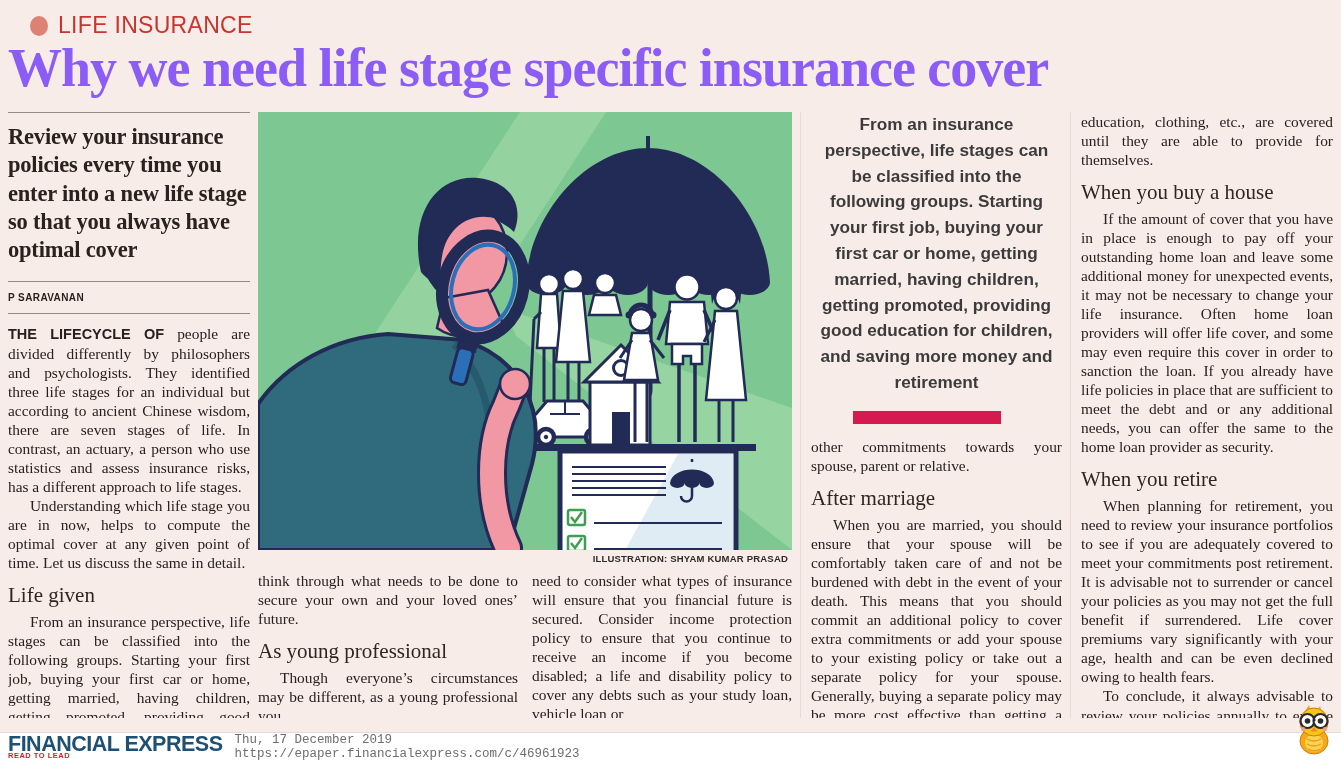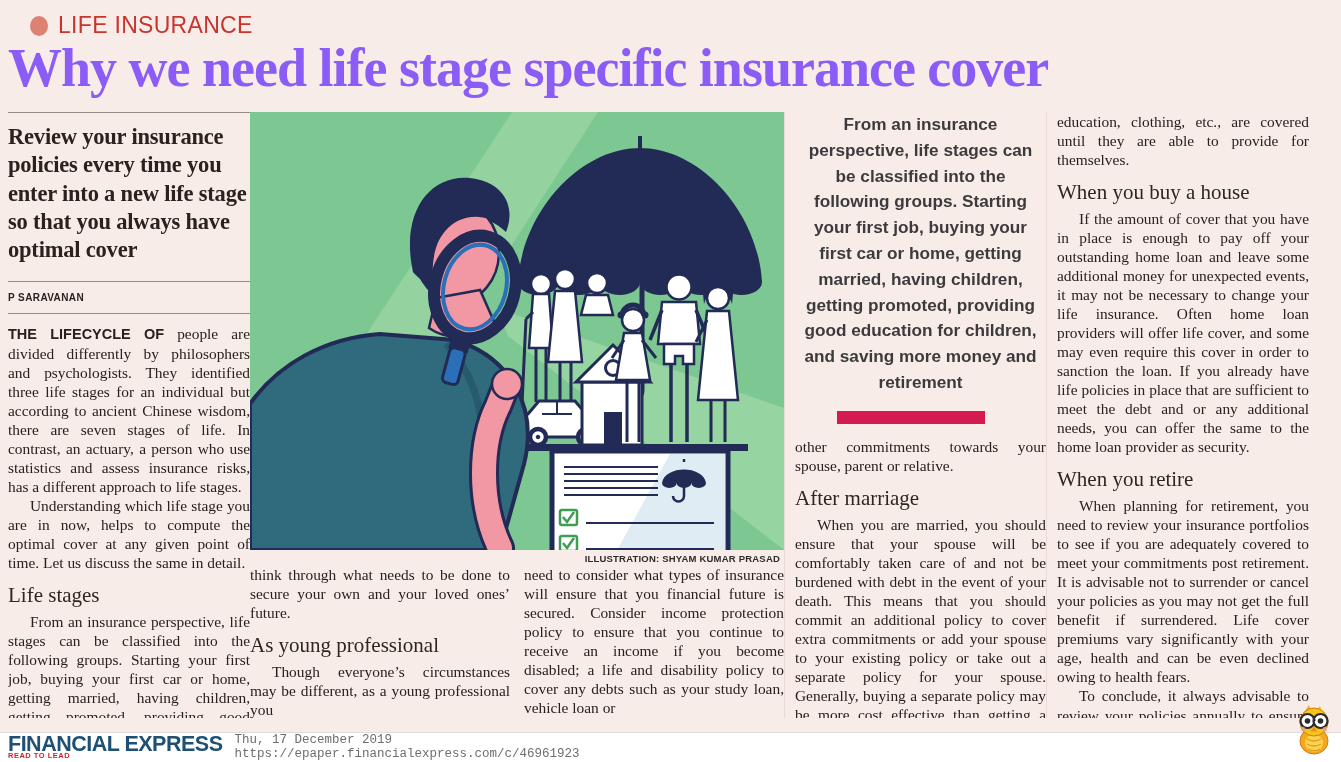--- a/index.html
+++ b/index.html
@@ -16,21 +16,21 @@
     font-family:"Liberation Sans", sans-serif; font-weight:normal;
     font-size:23px; color:#c8342e; letter-spacing:.3px;
   }
   .headline {
     margin:2px 6px 0 8px; font-weight:bold; font-size:54px; line-height:1.02;
     letter-spacing:-1px; color:#8b5cf6; white-space:nowrap;
   }
   
   .article {
     display:grid; grid-template-columns:242px 534px 262px 263px;
-    margin:16px 8px 0 8px; height:606px; overflow:hidden;
+    column-gap:8px; margin:16px 8px 0 8px; height:606px; overflow:hidden;
   }
   .col4, .col5 { border-left:1px solid #eadad7; padding-left:10px; }
   
   .standfirst {
     border-top:1px solid #968a86; border-bottom:1px solid #968a86;
     padding:10px 0 16px 0; font-weight:bold; font-size:22.5px; line-height:1.26;
     letter-spacing:-.2px; color:#2b211d;
   }
   .byline {
     border-bottom:1px solid #968a86; padding:10px 0;
@@ -40,21 +40,21 @@
   .body-p { font-size:15.4px; line-height:1.235; text-align:justify; margin:0; }
   .mt { margin-top:10px; }
   .indent { text-indent:22px; }
   .lead-in { font-family:"Liberation Sans", sans-serif; font-weight:bold; font-size:14.5px; }
   .subhead { font-size:21px; margin:11px 0 4px 0; color:#31261f; }
   
   .mid { display:flex; flex-direction:column; }
   .illu-wrap { width:534px; height:438px; }
   .illu-caption {
     font-family:"Liberation Sans", sans-serif; font-weight:bold; font-size:9.5px;
-    color:#2e2a28; text-align:right; margin:3px 4px 1px 0; letter-spacing:.2px;
+    color:#2e2a28; text-align:right; margin:3px 4px 7px 0; letter-spacing:.2px;
   }
   .mid-cols { display:flex; gap:14px; }
   .mid-cols > div { flex:1; }
   
   .pullquote {
     font-family:"Liberation Sans", sans-serif; font-weight:bold;
     font-size:17.2px; line-height:1.5; text-align:center; color:#3b3b3b;
     margin:0 0 0 0; padding:0 2px;
   }
   .redbar { width:148px; height:13px; background:#d41a4e; margin:15px 0 13px 42px; }
@@ -87,21 +87,21 @@
 </div>
 <h1 class="headline">Why we need life stage specific insurance cover</h1>
 
 <div class="article">
 
   <div class="col1">
     <div class="standfirst">Review your insurance policies every time you enter into a new life stage so that you always have optimal cover</div>
     <div class="byline">P SARAVANAN</div>
     <p class="body-p mt"><span class="lead-in">THE LIFECYCLE OF</span><span> people are divided differently by philosophers and psychologists. They identified three life stages for an individual but according to ancient Chinese wisdom, there are seven stages of life. In contrast, an actuary, a person who use statistics and assess insurance risks, has a different approach to life stages.</span></p>
     <p class="body-p indent">Understanding which life stage you are in now, helps to compute the optimal cover at any given point of time. Let us discuss the same in detail.</p>
-    <div class="subhead">Life stages</div>
+    <div class="subhead">Life given</div>
     <p class="body-p indent">From an insurance perspective, life stages can be classified into the following groups. Starting your first job, buying your first car or home, getting married, having children, getting promoted, providing good education for children, saving more money and retirement. In the above life stages classification, having children is one of the few events which change your attitude of responsibility. It makes you</p>
   </div>
 
   <div class="mid">
     <div class="illu-wrap">
       <svg width="534" height="438" viewBox="0 0 534 438">
 
         <rect x="0" y="0" width="534" height="438" fill="#7cc792"></rect>
         <polygon points="262,0 348,0 64,438 0,438 0,400" fill="#a8dcab" opacity="0.55"></polygon>
         <polygon points="246,196 534,296 534,438 258,224" fill="#a8dcab" opacity="0.6"></polygon>

